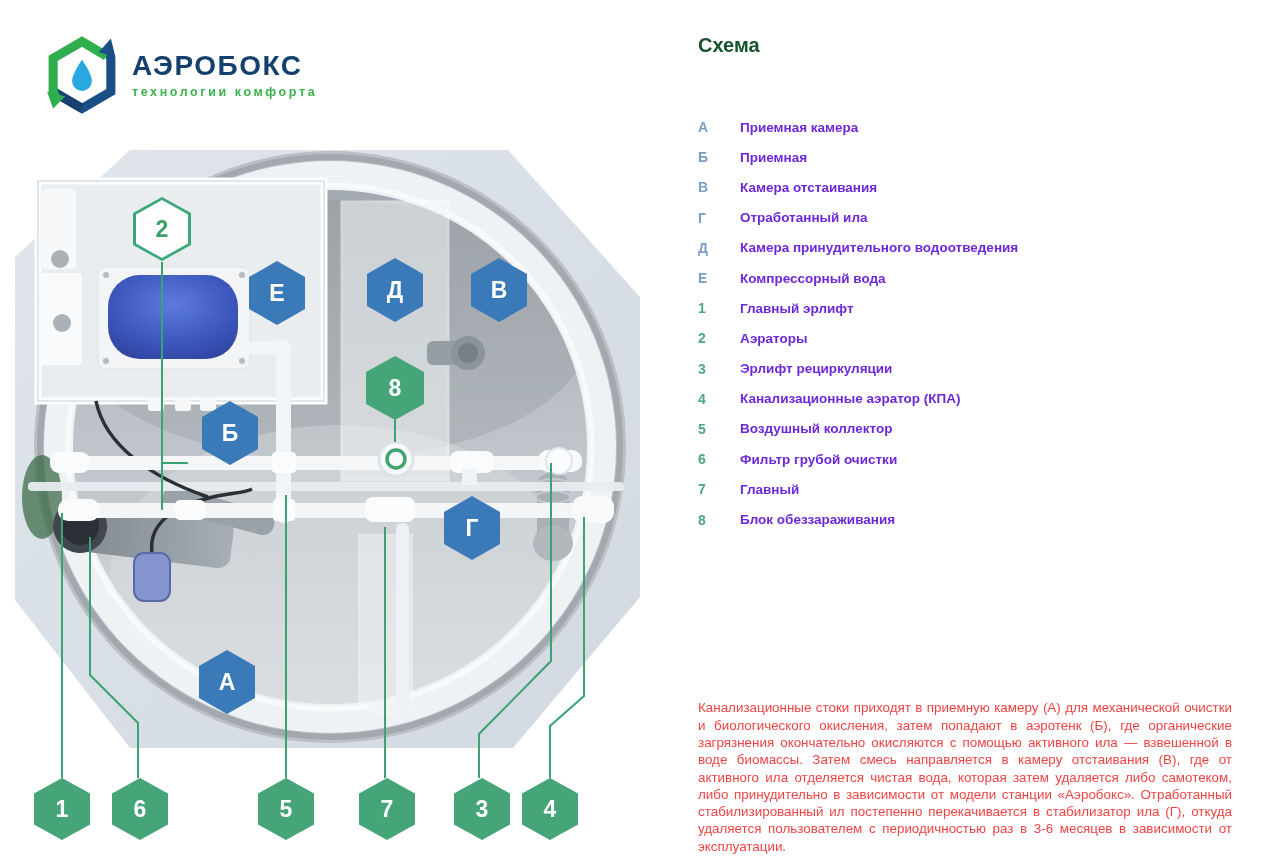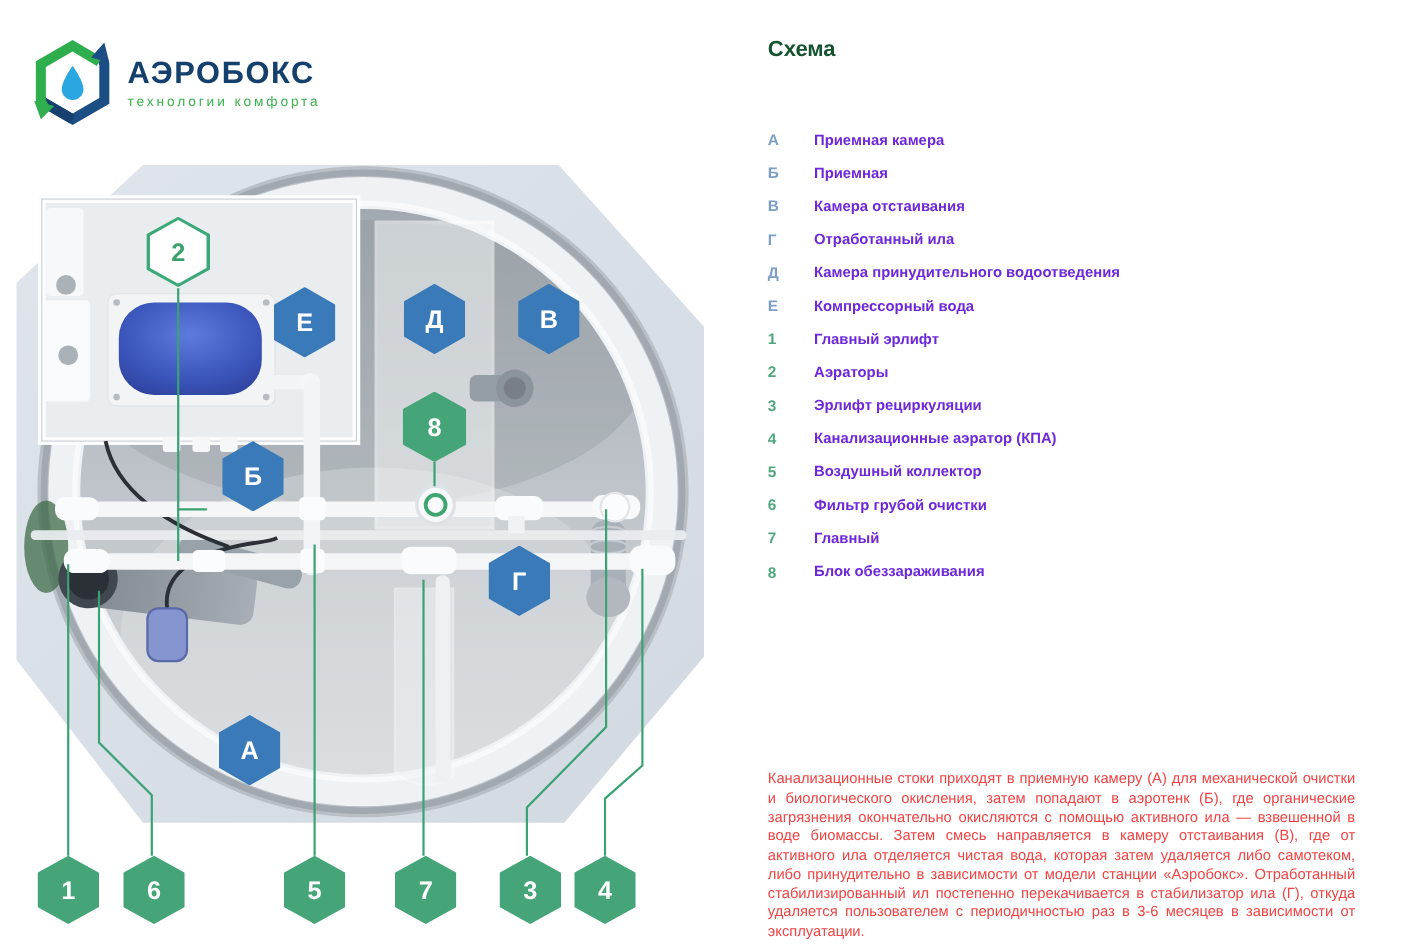--- a/index.html
+++ b/index.html
@@ -1,24 +1,24 @@
 <!DOCTYPE html>
 <html><head>
 <meta charset="utf-8">
 <style>
   html,body{margin:0;padding:0;}
   body{
     width:1280px;height:861px;background:#ffffff;overflow:hidden;
     font-family:"Liberation Sans", sans-serif;position:relative;
   }
   
-  .logo{position:absolute;left:28px;top:34px;display:flex;align-items:center;}
+  .logo{position:absolute;left:44px;top:34px;display:flex;align-items:center;}
   .logo-text{margin-left:12px;}
   .brand{font-size:28px;font-weight:bold;color:#14406d;letter-spacing:1.5px;line-height:1;}
-  .tagline{font-size:12.5px;font-weight:normal;color:#3bb24e;letter-spacing:2.6px;margin-top:5px;}
+  .tagline{font-size:12.5px;font-weight:bold;color:#3bb24e;letter-spacing:2.6px;margin-top:5px;}
   
   .diagram{position:absolute;left:10px;top:145px;width:645px;height:715px;}
   .diagram svg{position:absolute;left:0;top:0;}
   .hex{
     position:absolute;display:flex;align-items:center;justify-content:center;
     clip-path:polygon(50% 0,100% 25%,100% 75%,50% 100%,0 75%,0 25%);
     color:#ffffff;font-weight:bold;font-size:23px;z-index:5;
   }
   .hex-blue{background:#3a7ab8;}
   .hex-green{background:#45a578;}

